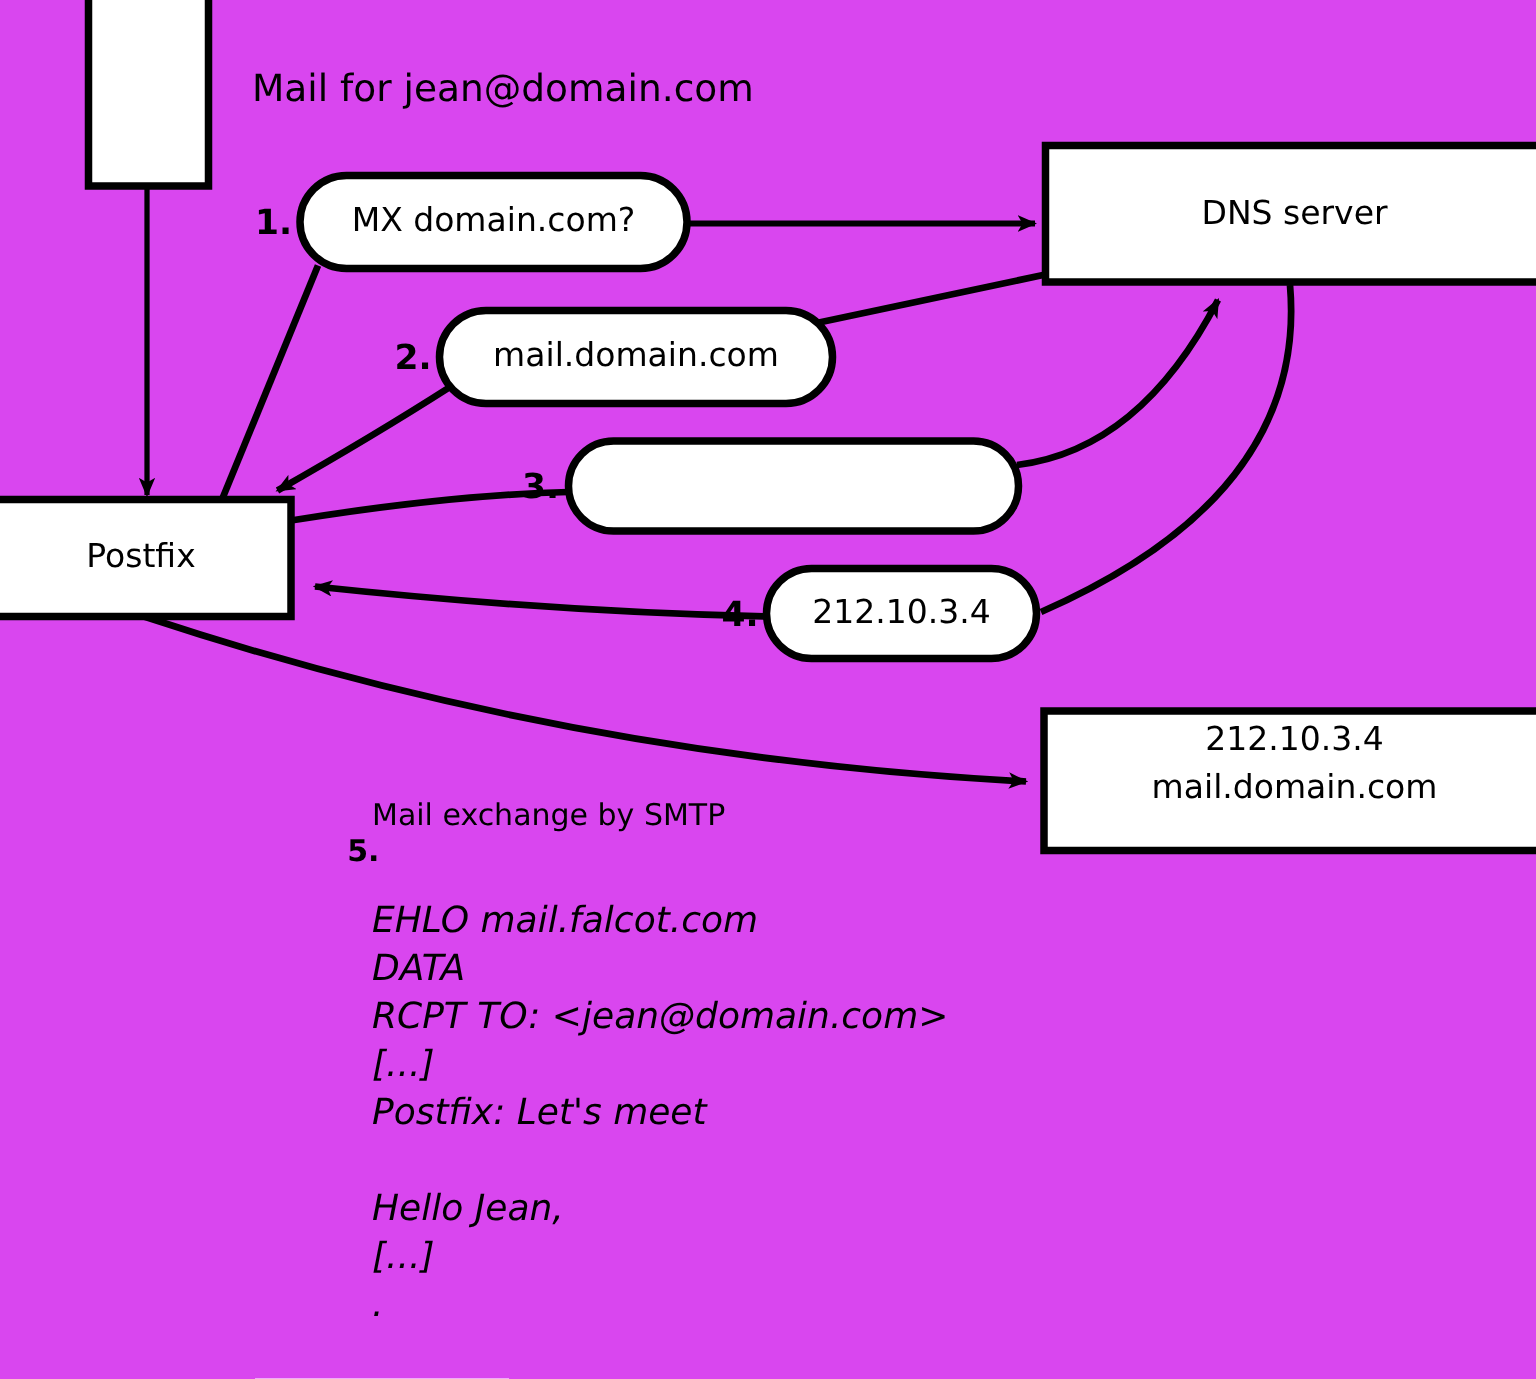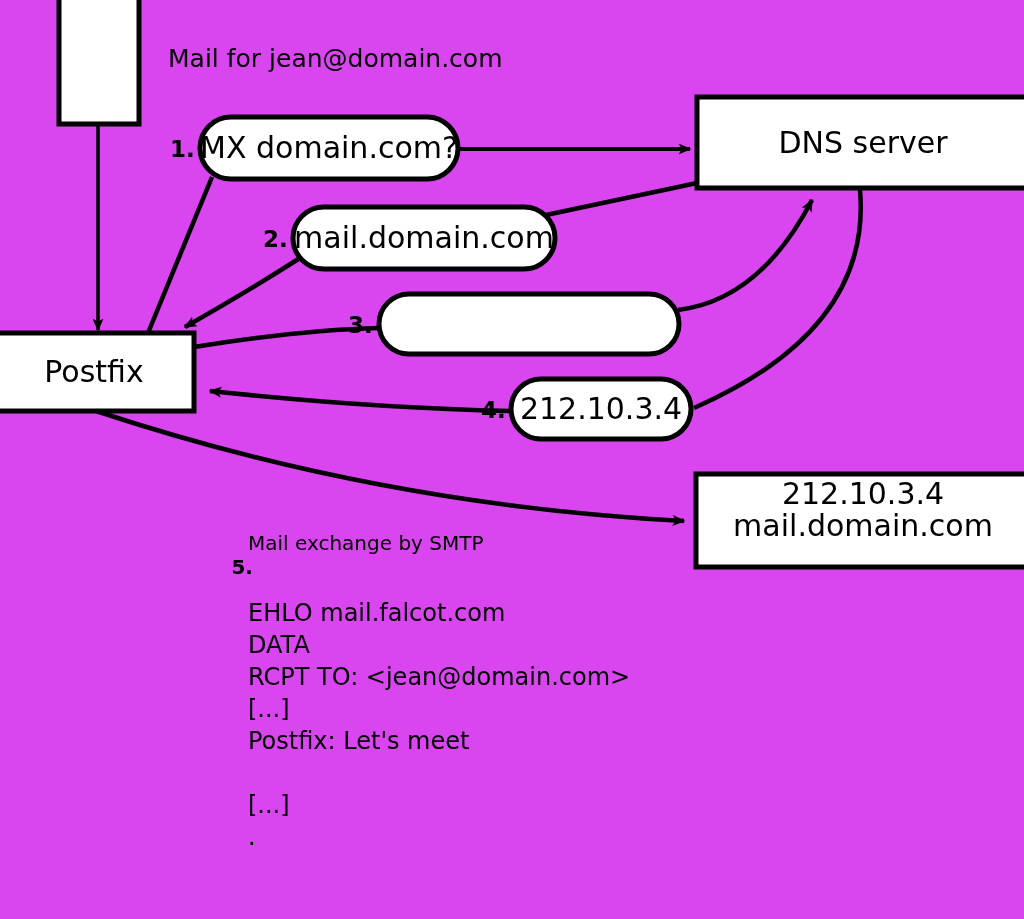--- a/index.html
+++ b/index.html
@@ -24,21 +24,21 @@
     left: 0;
     width: 1024px;
     height: 919px;
   }
   .node-label {
     position: absolute;
     display: flex;
     align-items: center;
     justify-content: center;
     text-align: center;
-    font-size: 30px;
+    font-size: 22px;
     line-height: 1.18;
     color: #000;
     pointer-events: none;
     white-space: pre;
   }
   .step-num {
     position: absolute;
     font-size: 23px;
     font-weight: bold;
     color: #000;
@@ -58,20 +58,21 @@
   }
   .smtp-caption .bold-num {
     font-weight: bold;
   }
   .transcript {
     position: absolute;
     font-size: 24px;
     line-height: 32px;
     color: #000;
     white-space: pre;
+    font-style: italic;
   }
 </style>
 </head>
 <body>
 
 <div id="diagram-root">
 
   <svg id="diagram-svg" viewBox="0 0 1024 919">
     <defs>
       <marker id="arrowhead" markerWidth="13" markerHeight="11" refX="11.5" refY="5.5" orient="auto" markerUnits="userSpaceOnUse">
@@ -134,15 +135,15 @@
   <div class="step-num" style="left:348px; top:312px;">3.</div>
 
   <div class="step-num" style="left:481px; top:397px;">4.</div>
   <div class="node-label" style="left:511px; top:379px; width:180px; height:60px;">212.10.3.4</div>
 
   <div class="smtp-caption" style="left:206px; top:531px;">
     <span class="bold-num">5.</span>
   </div>
   <div class="smtp-caption" style="left:248px; top:531px;">Mail exchange by SMTP</div>
 
-  <div class="transcript" id="smtp-transcript" style="left:248px; top:597px;"><div>EHLO mail.falcot.com</div><div>DATA</div><div>RCPT TO: &lt;jean@domain.com&gt;</div><div>[...]</div><div>Postfix: Let's meet</div><div>&nbsp;</div><div>[...]</div><div>.</div></div>
+  <div class="transcript" id="smtp-transcript" style="left:248px; top:597px;"><div>EHLO mail.falcot.com</div><div>DATA</div><div>RCPT TO: &lt;jean@domain.com&gt;</div><div>[...]</div><div>Postfix: Let's meet</div><div>&nbsp;</div><div>Hello Jean,</div><div>[...]</div><div>.</div></div>
 
 </div>
 
 </body></html>

